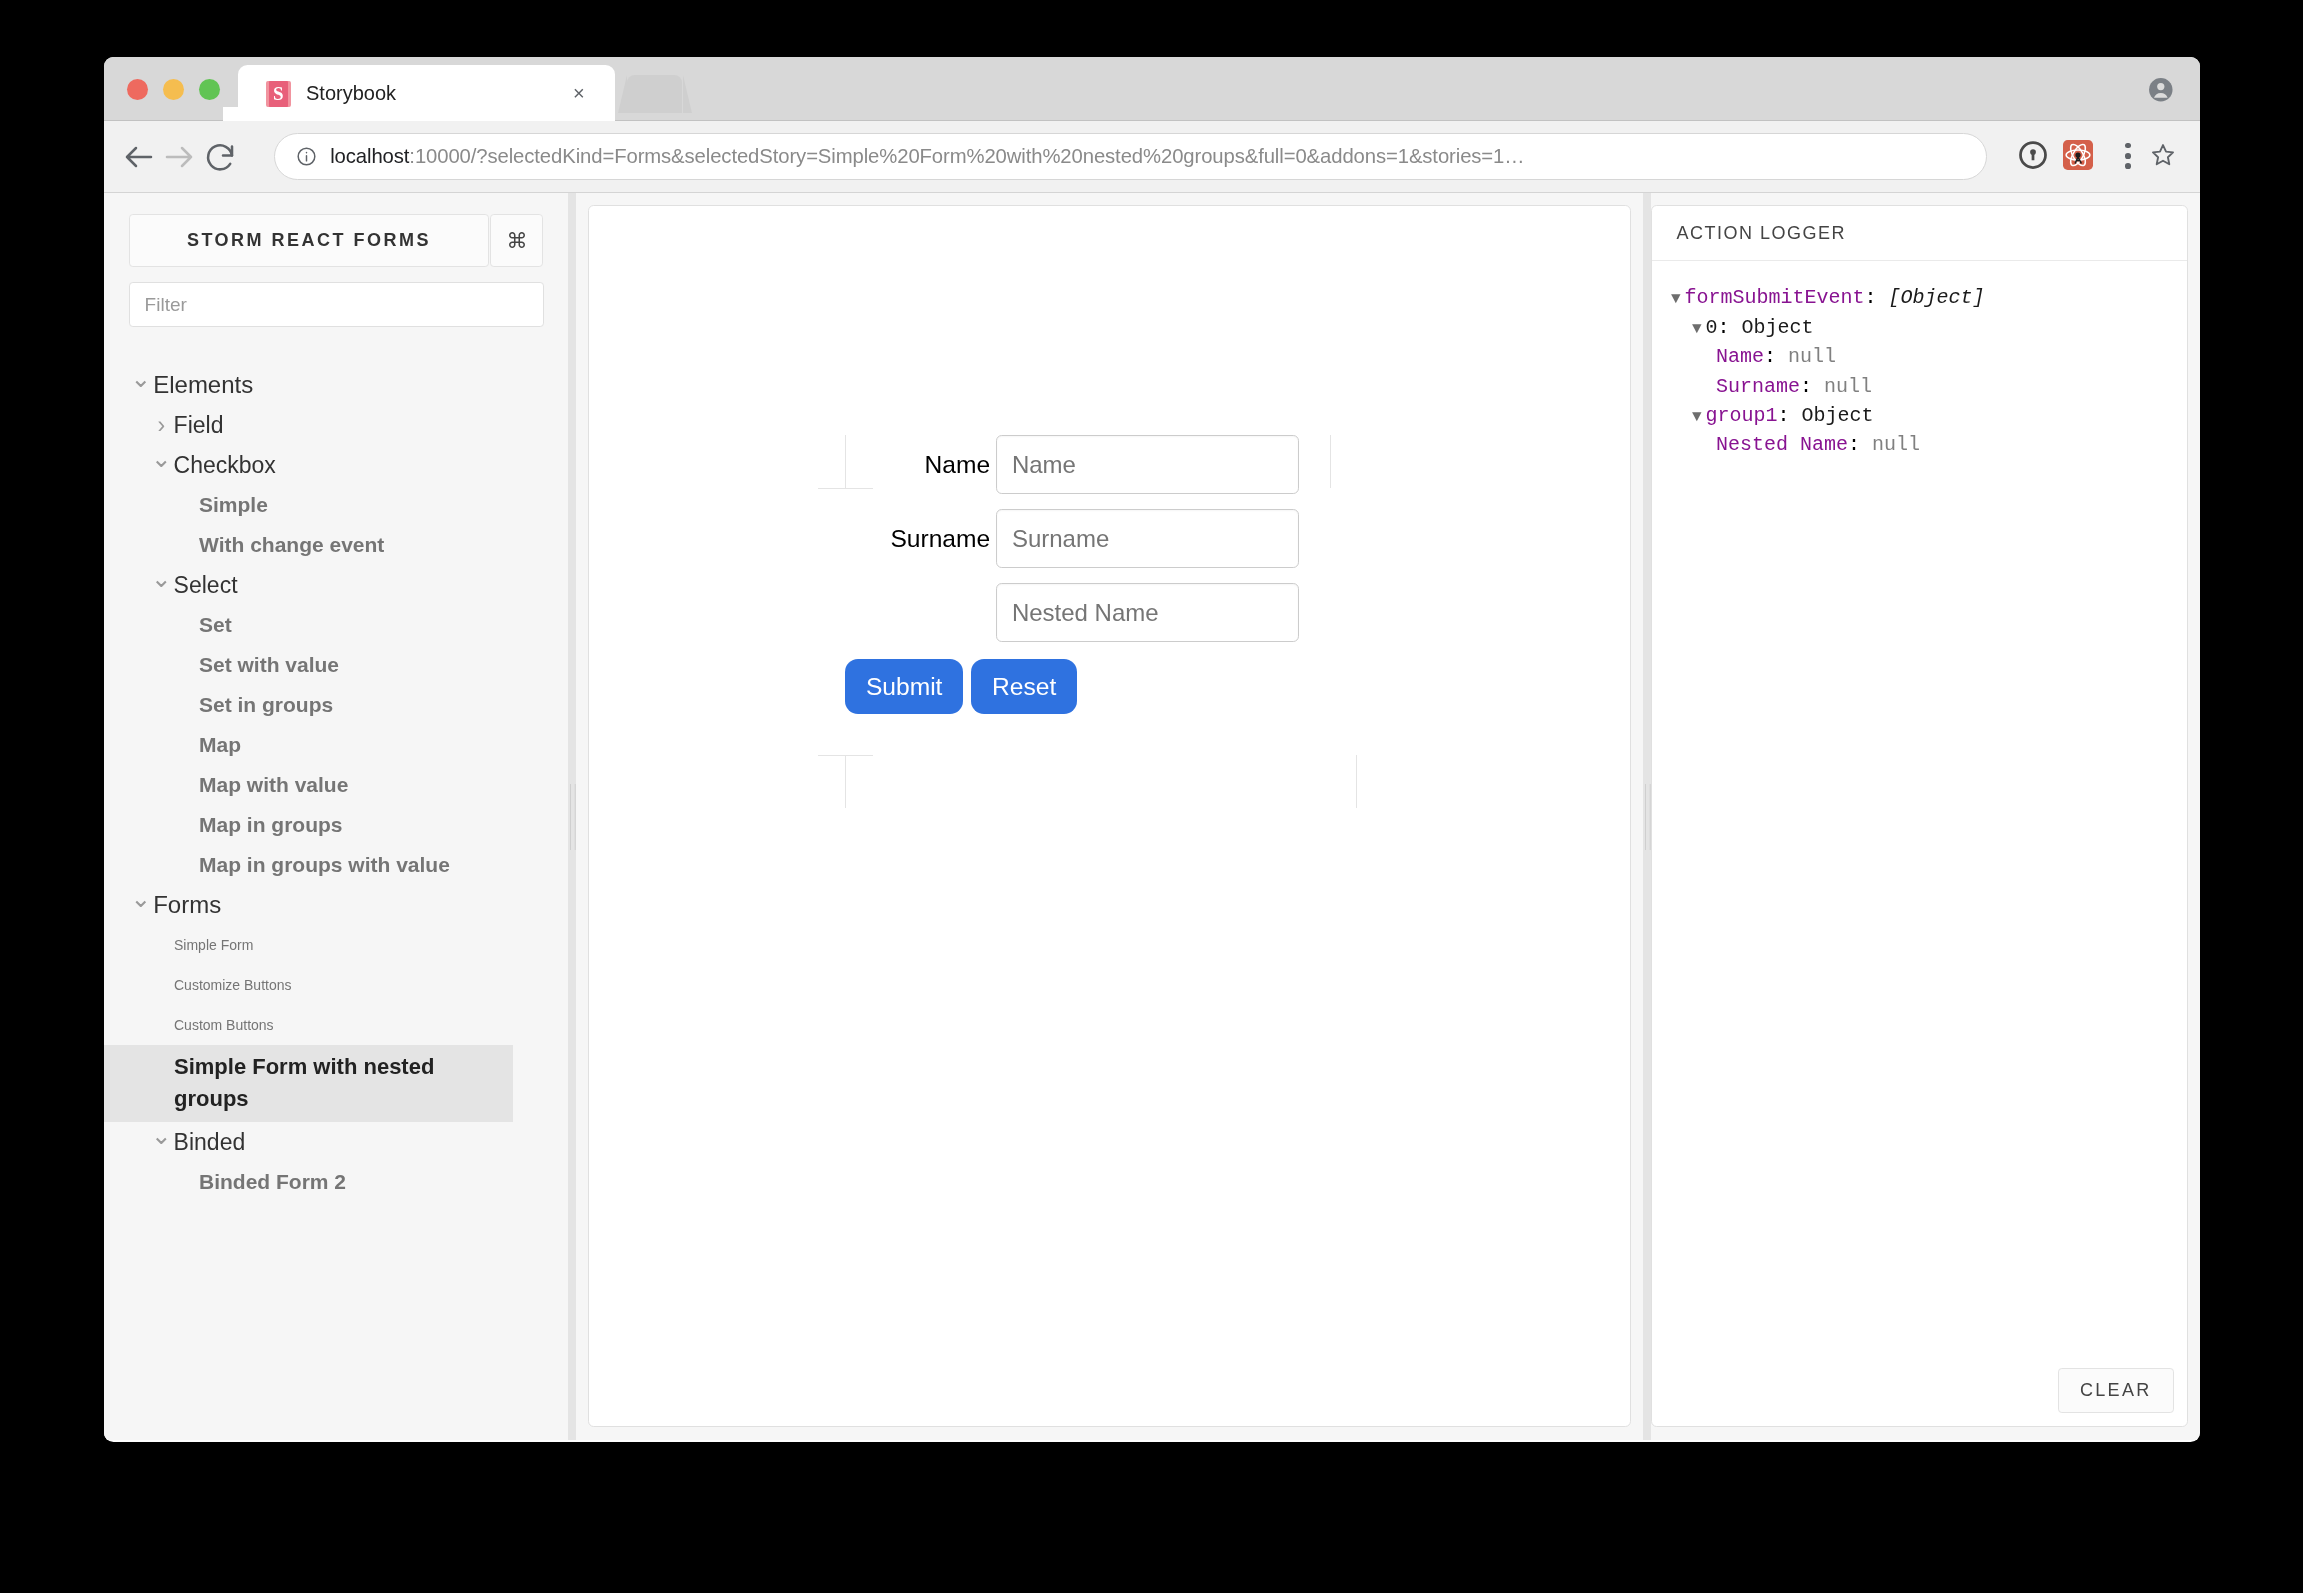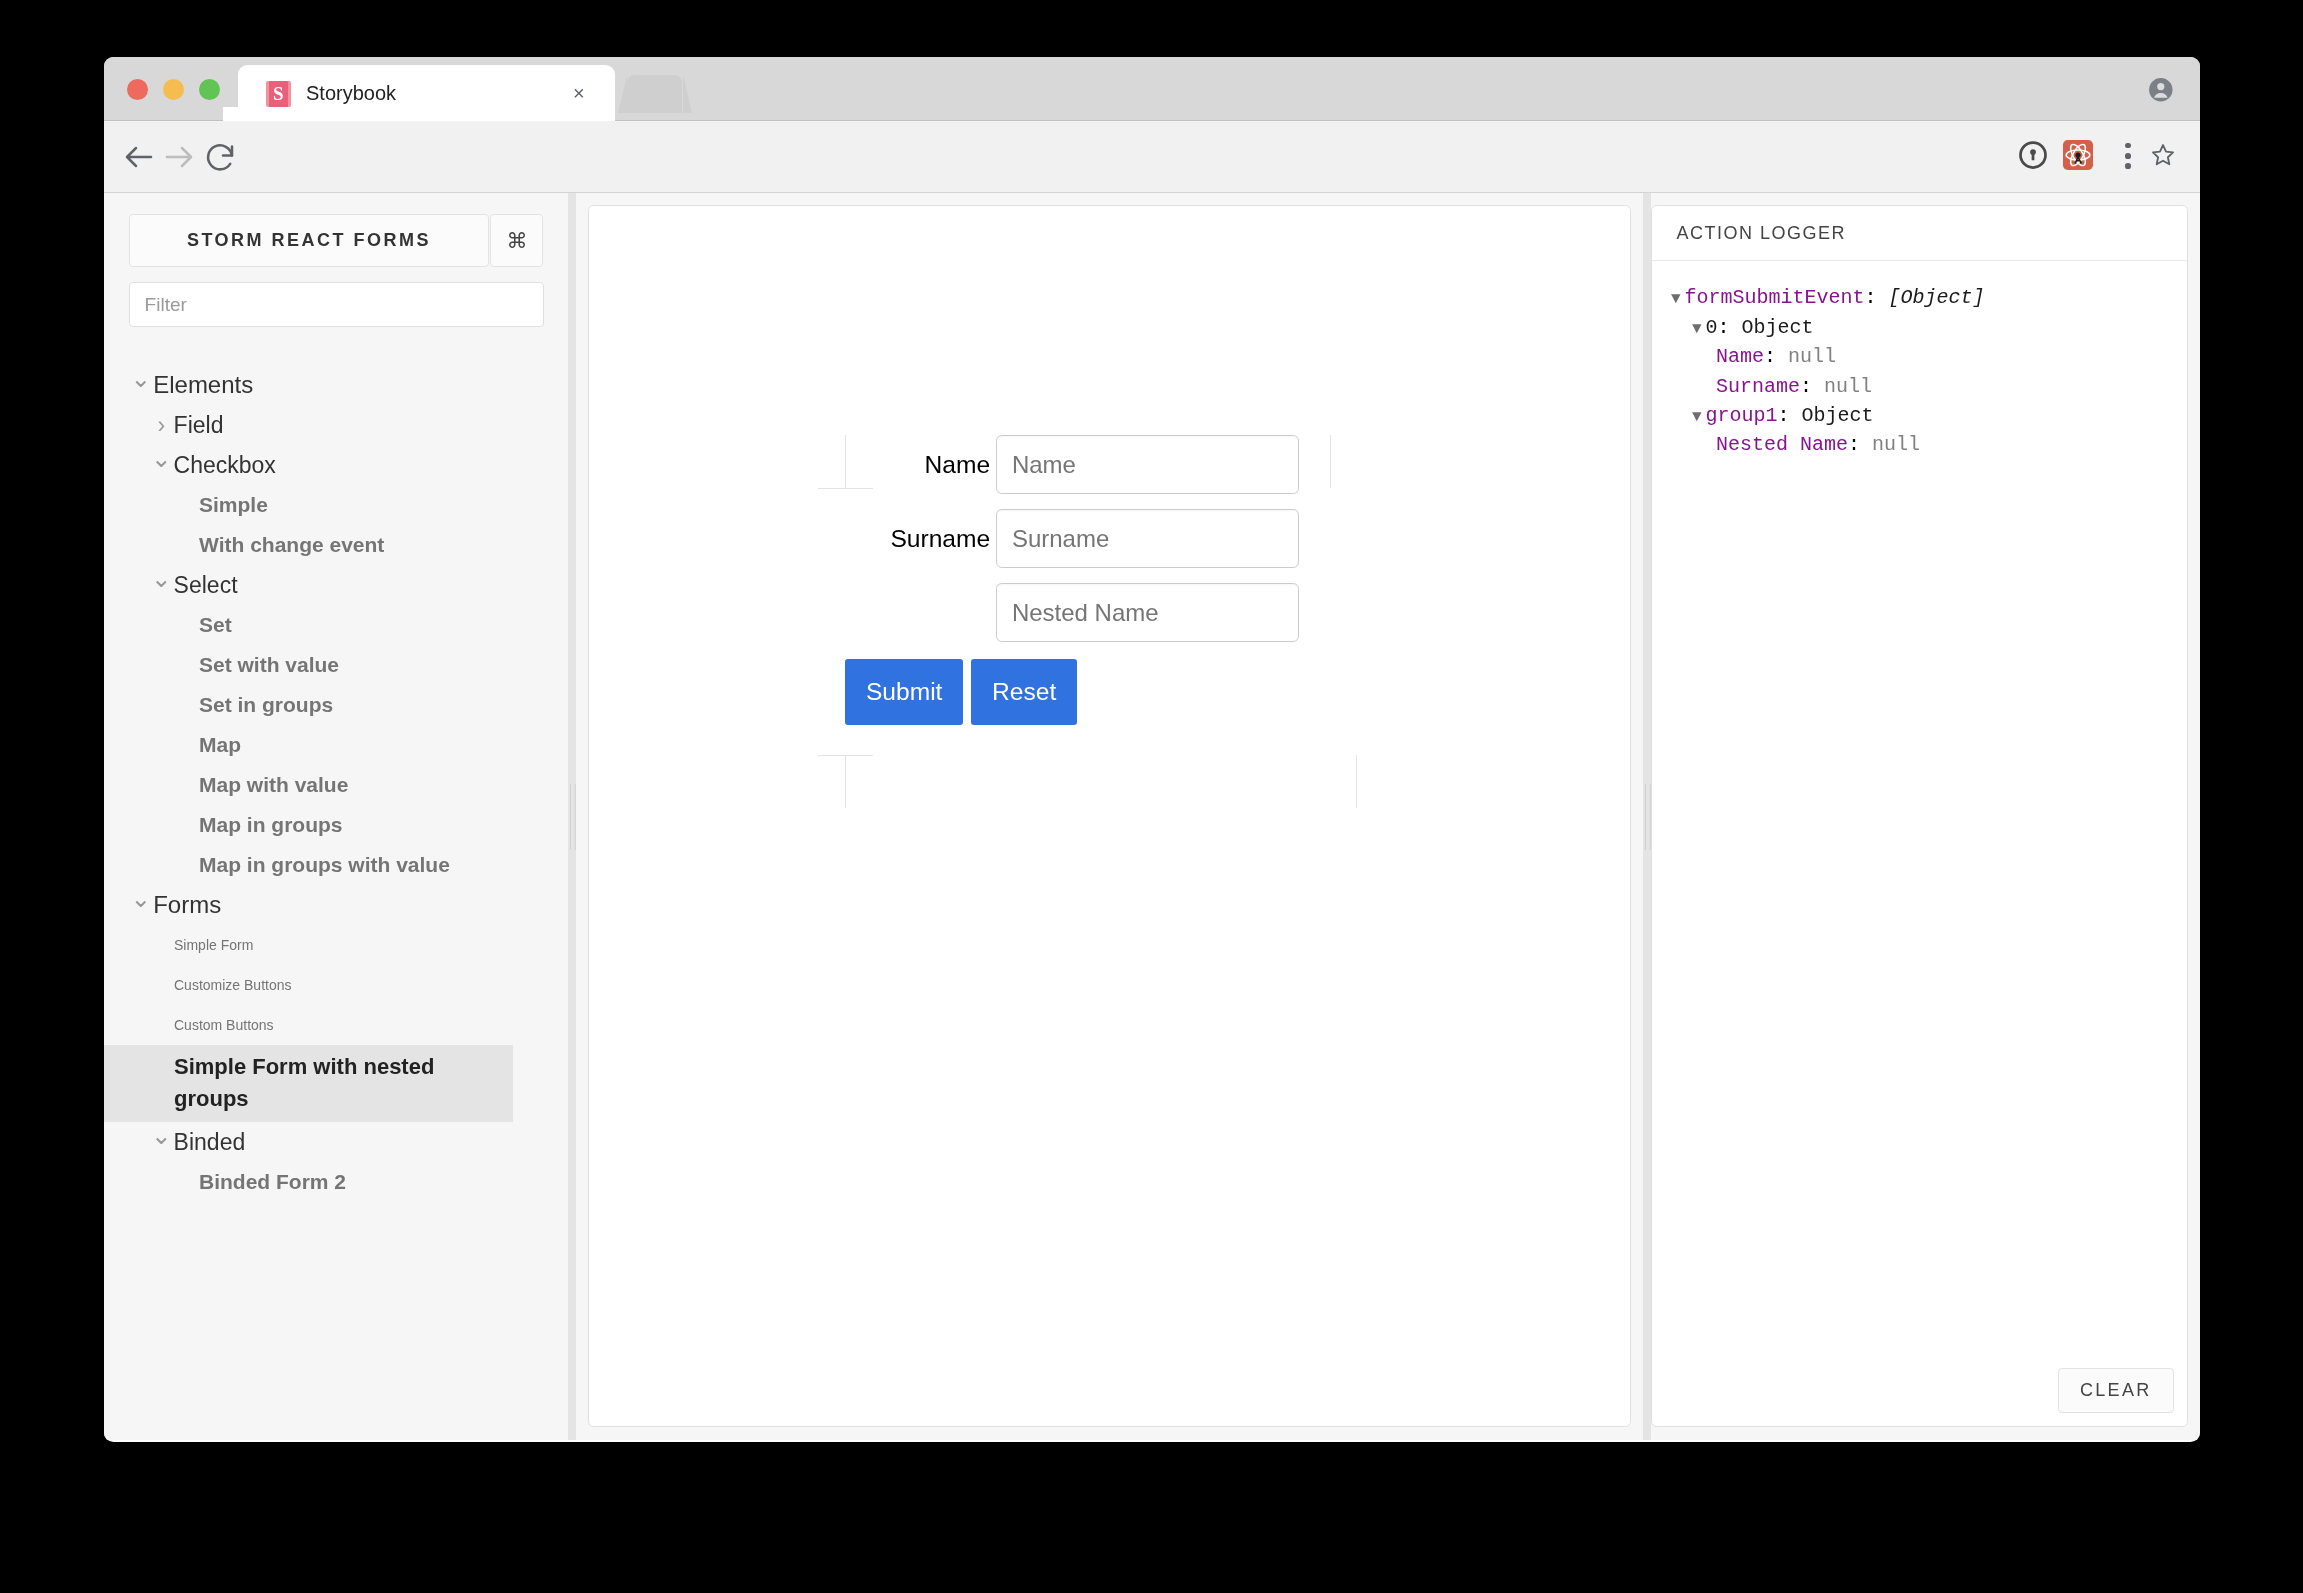--- a/index.html
+++ b/index.html
@@ -276,26 +276,26 @@
     border-radius: 5.7px;
     padding: 0 15px;
     font-size: 24px;
     color: #333;
     background: #fff;
     box-shadow: inset 0 0.9px 1.9px rgba(0,0,0,0.04);
     font-family: "Liberation Sans", sans-serif;
   }
   .finput::placeholder { color: #757575; }
   .fbtn {
-    height: 66px;
+    height: 55px;
     padding: 0 21px;
     background: #2f72e0;
     color: #ffffff;
     border: none;
-    border-radius: 3px;
+    border-radius: 13px;
     font-size: 24.6px;
     font-family: "Liberation Sans", sans-serif;
     cursor: pointer;
   }
 
   
   #panel {
     width: 549px; flex: none;
     padding: 12.3px 12.3px 13.2px 0;
     display: flex;
@@ -377,20 +377,27 @@
       <path d="M20 12H4M10 6l-6 6 6 6" stroke-linecap="round" stroke-linejoin="round"></path>
     </svg>
     <svg class="nav-btn" id="nav-forward" viewBox="0 0 24 24" fill="none" stroke="currentColor" stroke-width="1.7">
       <path d="M4 12h16M14 6l6 6-6 6" stroke-linecap="round" stroke-linejoin="round"></path>
     </svg>
     <svg class="nav-btn" id="nav-reload" viewBox="0 0 24 24" fill="none" stroke="currentColor" stroke-width="1.7">
       <path d="M20 5v6h-6" stroke-linecap="round" stroke-linejoin="round"></path>
       <path d="M20 11a8 8 0 1 0-1.2 5.6" stroke-linecap="round"></path>
     </svg>
 
+    <div id="omnibox">
+      <svg id="info-icon" viewBox="0 0 24 24" fill="none" stroke="currentColor" stroke-width="1.7">
+        <circle cx="12" cy="12" r="9.5"></circle>
+        <path d="M12 11v6M12 7.4v.2" stroke-linecap="round"></path>
+      </svg>
+      <div id="url-text"><span class="host">localhost</span><span>:10000/?selectedKind=Forms&amp;selectedStory=Simple%20Form%20with%20nested%20groups&amp;full=0&amp;addons=1&amp;stories=1…</span></div>
+    </div>
 
     <svg id="star-btn" viewBox="0 0 24 24" fill="none" stroke="#5f6368" stroke-width="1.6">
       <path d="M12 3.5l2.6 5.6 6 .7-4.4 4.1 1.2 6-5.4-3-5.4 3 1.2-6L3.4 9.8l6-.7z" stroke-linejoin="round"></path>
     </svg>
 
     <svg id="ext-pwd" viewBox="0 0 24 24">
       <circle cx="12" cy="12" r="10" fill="none" stroke="#4a4a4a" stroke-width="2.2"></circle>
       <circle cx="12" cy="9.6" r="2.3" fill="#4a4a4a"></circle>
       <rect x="10.9" y="10.8" width="2.2" height="5.4" fill="#4a4a4a"></rect>
     </svg>

